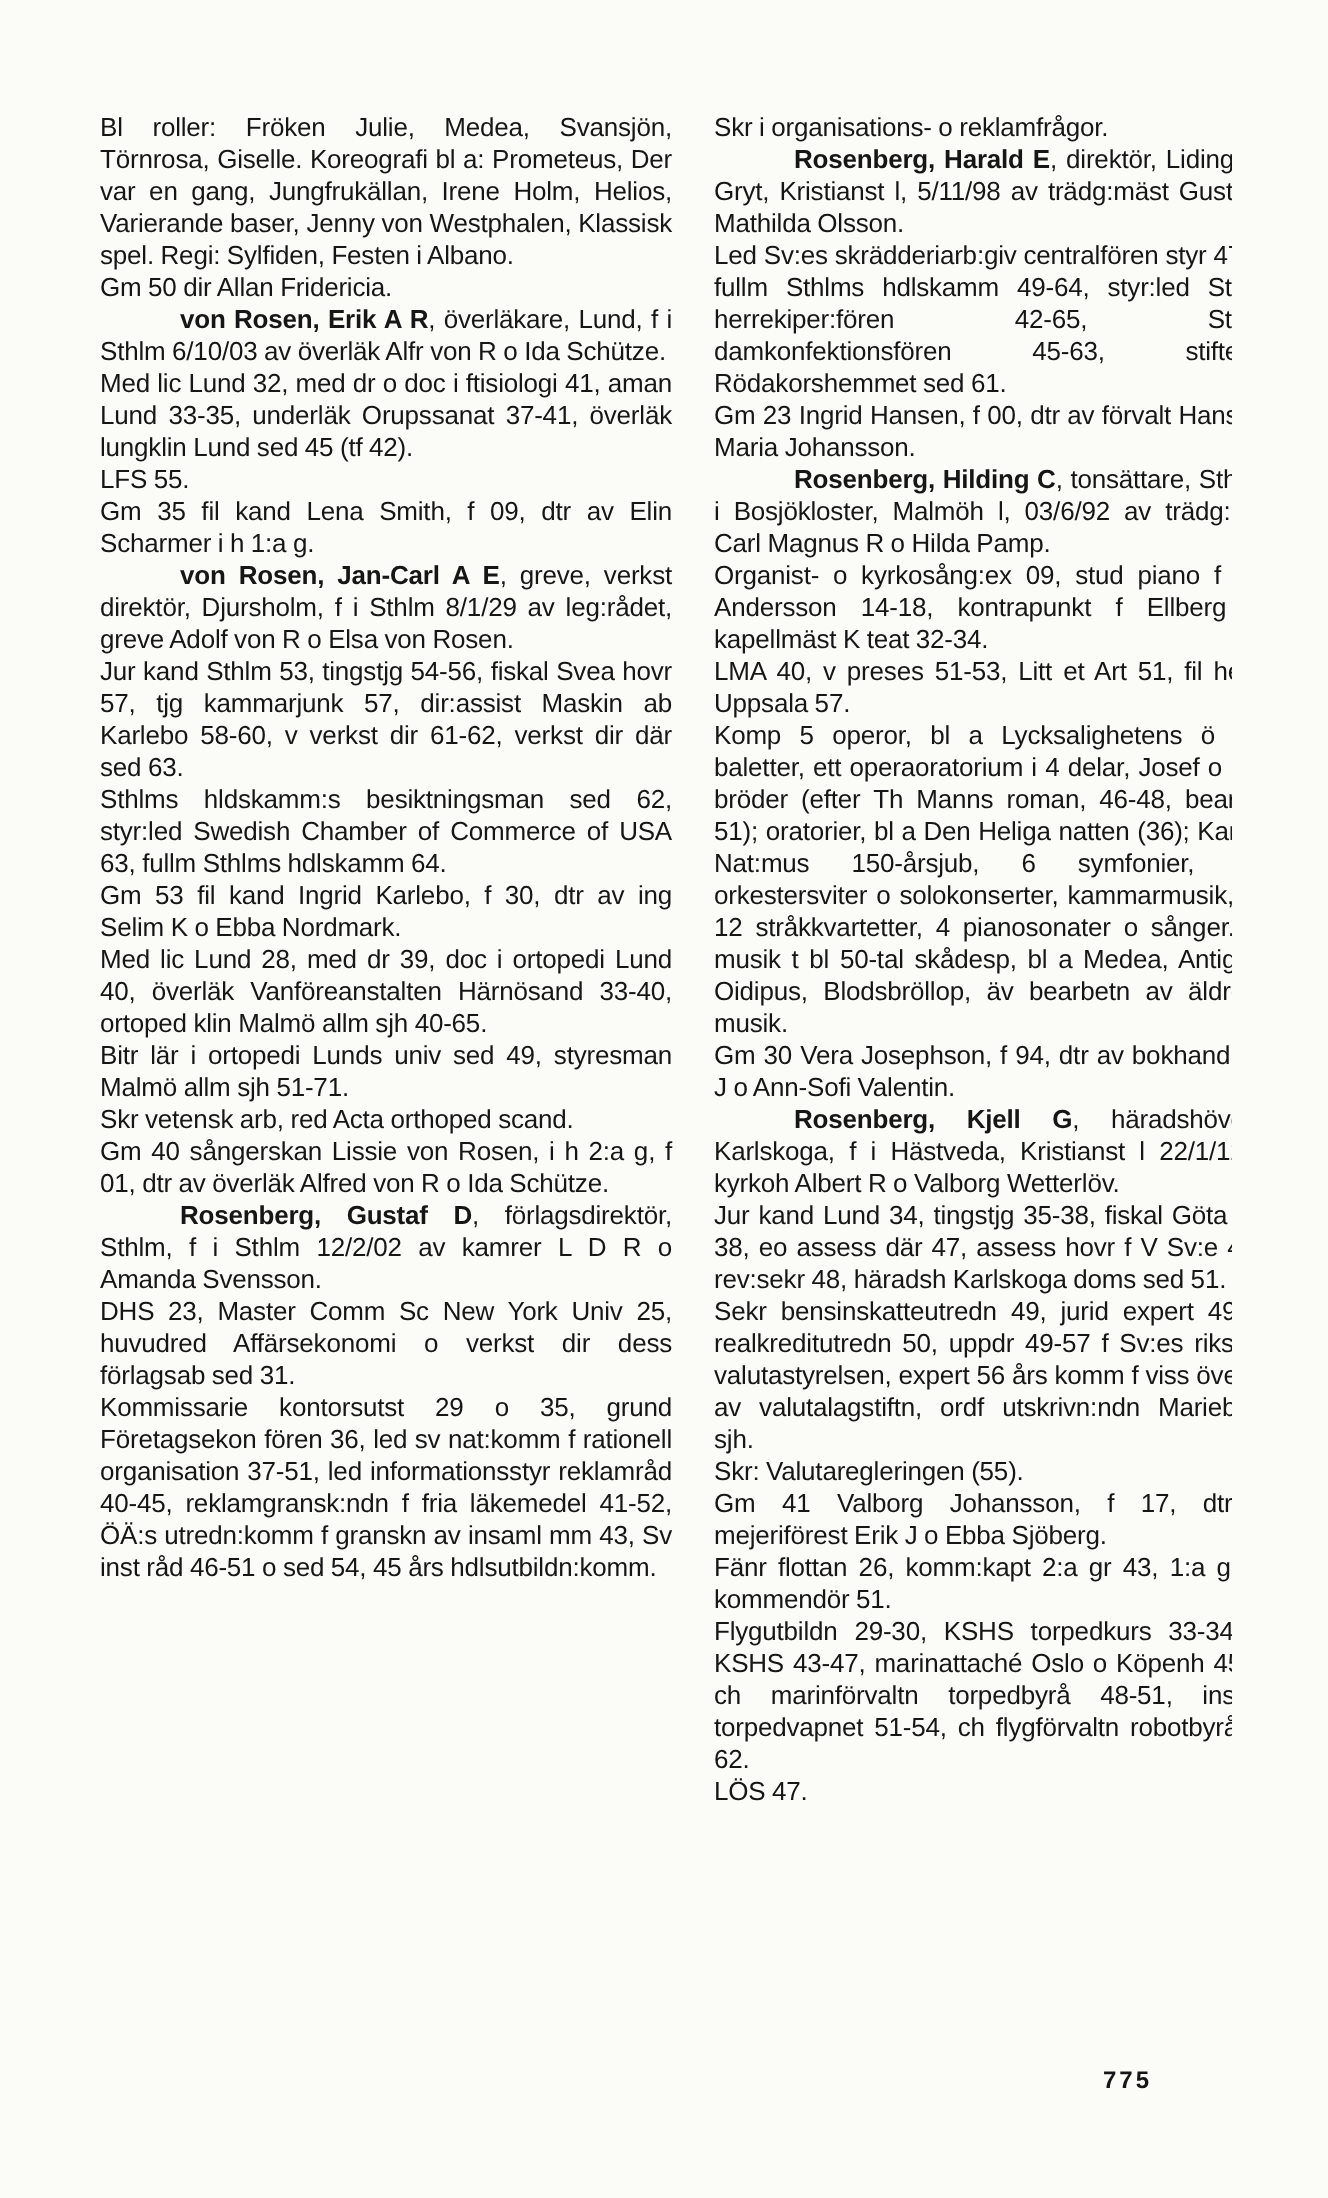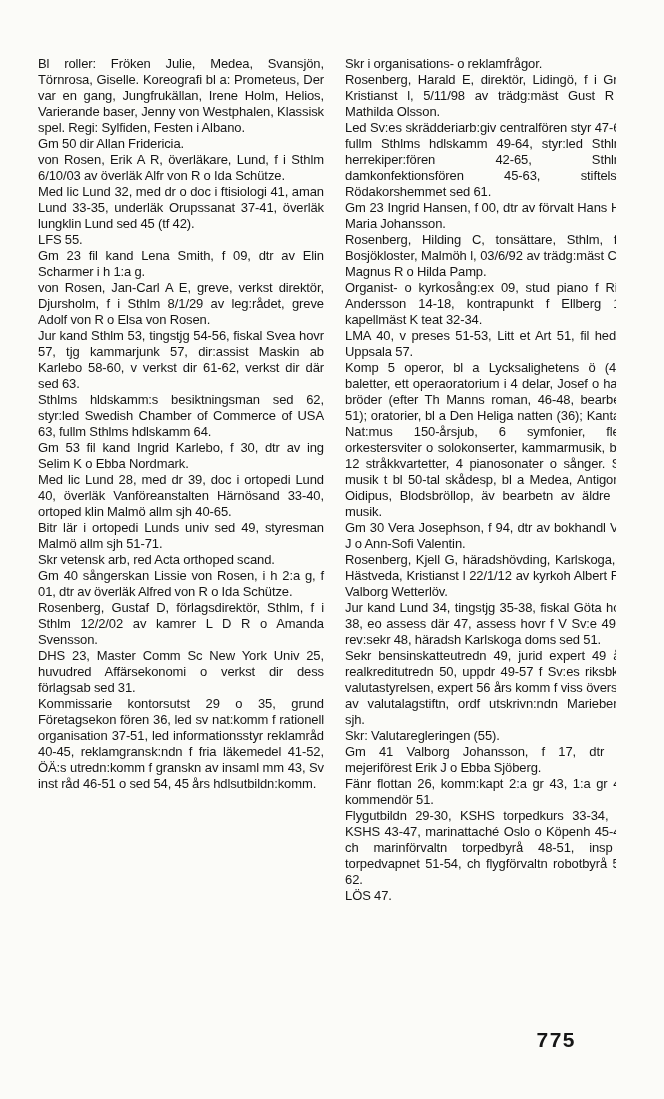--- a/index.html
+++ b/index.html
@@ -3,59 +3,59 @@
 <meta charset="utf-8">
 <style>
   html, body { margin: 0; padding: 0; }
   body { background: #fbfbf8; }
   .page {
     position: relative;
     width: 616px;
     height: 1099px;
     background: #fbfbf8;
     box-sizing: border-box;
-    padding: 56px 34px 0 38px;
+    padding: 56px 34px 0 50px;
     overflow: hidden;
     color: #161616;
     font-family: "Liberation Sans", "DejaVu Sans", sans-serif;
     font-size: 13px;
     line-height: 16px;
   }
   .columns { display: flex; gap: 21px; }
   .col { flex: 0 0 286px; width: 286px; }
   .para {
     margin: 0;
     text-align: justify;
     letter-spacing: -0.1px;
     word-spacing: -0.2px;
     hyphens: auto;
   }
-  .para b { font-weight: 400; }
+  .para b { font-weight: 700; margin-left: 40px; }
   .page-number {
     position: absolute;
     right: 40px;
     top: 1032px;
-    font-size: 21px;
+    font-size: 12px;
     font-weight: 700;
     letter-spacing: 1.5px;
   }
 </style>
 </head>
 <body>
 
 <div class="page">
   <div class="columns">
 
     <div class="col">
       <p class="para">Bl roller: Fröken Julie, Medea, Svansjön, Törnrosa, Giselle. Koreografi bl a: Prometeus, Der var en gang, Jungfrukällan, Irene Holm, Helios, Varierande baser, Jenny von Westphalen, Klassisk spel. Regi: Sylfiden, Festen i Albano.</p>
       <p class="para">Gm 50 dir Allan Fridericia.</p>
       <p class="para"><b>von Rosen, Erik A R</b><span>, överläkare, Lund, f i Sthlm 6/10/03 av överläk Alfr von R o Ida Schütze.</span></p>
       <p class="para">Med lic Lund 32, med dr o doc i ftisiologi 41, aman Lund 33-35, underläk Orupssanat 37-41, överläk lungklin Lund sed 45 (tf 42).</p>
       <p class="para">LFS 55.</p>
-      <p class="para">Gm 23 fil kand Lena Smith, f 09, dtr av Elin Scharmer i h 1:a g.</p>
+      <p class="para">Gm 35 fil kand Lena Smith, f 09, dtr av Elin Scharmer i h 1:a g.</p>
       <p class="para"><b>von Rosen, Jan-Carl A E</b><span>, greve, verkst direktör, Djursholm, f i Sthlm 8/1/29 av leg:rådet, greve Adolf von R o Elsa von Rosen.</span></p>
       <p class="para">Jur kand Sthlm 53, tingstjg 54-56, fiskal Svea hovr 57, tjg kammarjunk 57, dir:assist Maskin ab Karlebo 58-60, v verkst dir 61-62, verkst dir där sed 63.</p>
       <p class="para">Sthlms hldskamm:s besiktningsman sed 62, styr:led Swedish Chamber of Commerce of USA 63, fullm Sthlms hdlskamm 64.</p>
       <p class="para">Gm 53 fil kand Ingrid Karlebo, f 30, dtr av ing Selim K o Ebba Nordmark.</p>
       <p class="para">Med lic Lund 28, med dr 39, doc i ortopedi Lund 40, överläk Vanföreanstalten Härnösand 33-40, ortoped klin Malmö allm sjh 40-65.</p>
       <p class="para">Bitr lär i ortopedi Lunds univ sed 49, styresman Malmö allm sjh 51-71.</p>
       <p class="para">Skr vetensk arb, red Acta orthoped scand.</p>
       <p class="para">Gm 40 sångerskan Lissie von Rosen, i h 2:a g, f 01, dtr av överläk Alfred von R o Ida Schütze.</p>
       <p class="para"><b>Rosenberg, Gustaf D</b><span>, förlagsdirektör, Sthlm, f i Sthlm 12/2/02 av kamrer L D R o Amanda Svensson.</span></p>
       <p class="para">DHS 23, Master Comm Sc New York Univ 25, huvudred Affärsekonomi o verkst dir dess förlagsab sed 31.</p>

